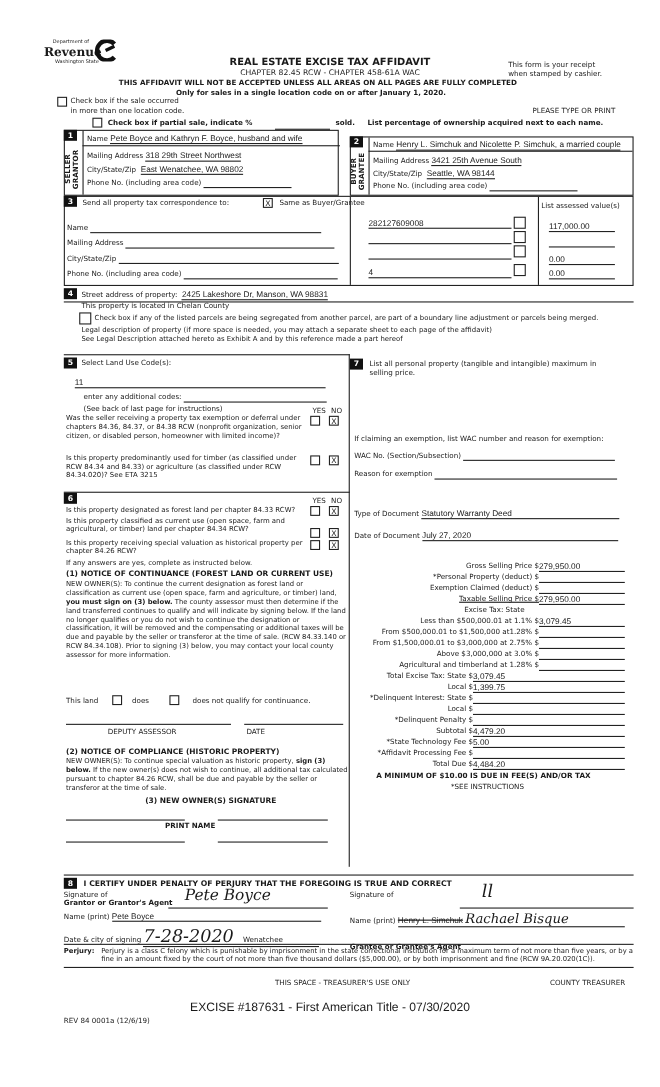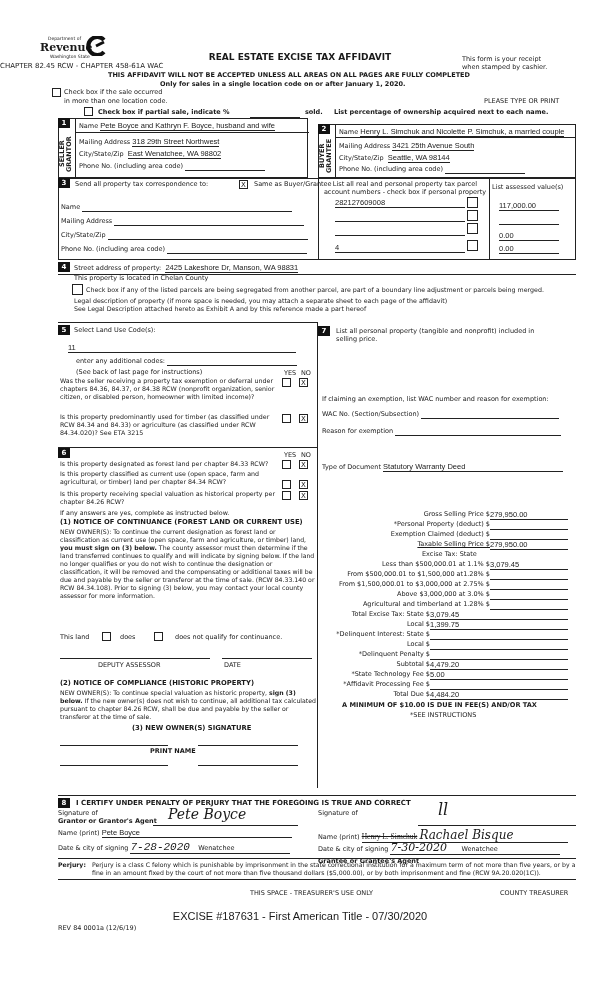--- a/index.html
+++ b/index.html
@@ -25,21 +25,21 @@
   <div style="position:absolute;left:12px;top:0;font-size:4.5px;">Department of</div>
   <div style="position:absolute;left:4px;top:5px;font-size:11px;font-weight:bold;font-family:'DejaVu Serif',serif;">Revenue</div>
   <div style="position:absolute;left:14px;top:18px;font-size:4.5px;">Washington State</div>
   <svg width="22" height="20" style="position:absolute;left:50px;top:0;">
     <path d="M18 4 A9 9 0 1 0 18 16" stroke="#111" stroke-width="4" fill="none"></path>
     <path d="M10 10 L18 6" stroke="#111" stroke-width="3"></path>
   </svg>
 </div>
 
 <div class="abs b" style="left:0;width:600px;top:52px;text-align:center;font-size:9px;">REAL ESTATE EXCISE TAX AFFIDAVIT</div>
-<div class="abs" style="left:0;width:600px;top:62px;text-align:left;font-size:7px;">CHAPTER 82.45 RCW - CHAPTER 458-61A WAC</div>
+<div class="abs" style="left:0;width:600px;top:62px;text-align:center;font-size:7px;">CHAPTER 82.45 RCW - CHAPTER 458-61A WAC</div>
 <div class="abs small" style="left:462px;top:55px;">This form is your receipt</div>
 <div class="abs small" style="left:462px;top:63px;">when stamped by cashier.</div>
 <div class="abs b" style="left:108px;top:71px;font-size:6.5px;">THIS AFFIDAVIT WILL NOT BE ACCEPTED UNLESS ALL AREAS ON ALL PAGES ARE FULLY COMPLETED</div>
 <div class="abs b" style="left:160px;top:80px;font-size:6.5px;">Only for sales in a single location code on or after January 1, 2020.</div>
 <span class="abs box" style="left:52px;top:88px;"></span>
 <div class="abs small" style="left:64px;top:88px;">Check box if the sale occurred</div>
 <div class="abs small" style="left:64px;top:97px;">in more than one location code.</div>
 <div class="abs small" style="left:484px;top:97px;">PLEASE TYPE OR PRINT</div>
 
 <span class="abs box" style="left:84px;top:107px;"></span>
@@ -80,21 +80,20 @@
   <span class="abs box" style="left:180px;top:1px;">X</span>
   <div class="row small" style="left:195px;top:1px;">Same as Buyer/Grantee</div>
 
   <div class="row small" style="left:2px;top:24px;"><span>Name</span> <span class="ul" style="width:210px;">&nbsp;</span></div>
   <div class="row small" style="left:2px;top:38px;"><span>Mailing Address</span> <span class="ul" style="width:190px;">&nbsp;</span></div>
   <div class="row small" style="left:2px;top:52px;"><span>City/State/Zip</span> <span class="ul" style="width:200px;">&nbsp;</span></div>
   <div class="row small" style="left:2px;top:66px;"><span>Phone No. (including area code)</span> <span class="ul" style="width:140px;">&nbsp;</span></div>
 
   <div style="position:absolute;left:259px;top:0;width:1px;height:80px;background:#222;"></div>
   <div style="position:absolute;left:430px;top:0;width:1px;height:80px;background:#222;"></div>
-  <div class="row small" style="left:262px;top:1px;width:168px;text-align:center;white-space:normal;line-height:8px;"><span>List all real and personal property tax parcel</span><br><span>account numbers - check box if personal property</span></div>
   <div class="row small" style="left:433px;top:4px;">List assessed value(s)</div>
 
   <div class="row" style="left:276px;top:19px;"><span class="ul val" style="width:130px;">282127609008</span></div>
   <span class="abs box" style="left:408px;top:18px;width:11px;height:11px;"></span>
   <div class="row" style="left:440px;top:22px;"><span class="ul val" style="width:60px;">117,000.00</span></div>
 
   <div class="row" style="left:276px;top:33px;"><span class="ul val" style="width:130px;">&nbsp;</span></div>
   <span class="abs box" style="left:408px;top:31px;width:11px;height:11px;"></span>
   <div class="row" style="left:440px;top:36px;"><span class="ul val" style="width:60px;">&nbsp;</span></div>
 
@@ -167,25 +166,26 @@
   <div class="row b" style="left:74px;top:401px;font-size:6.8px;">(3) NEW OWNER(S) SIGNATURE</div>
   <div class="line" style="left:2px;top:422px;width:108px;"></div>
   <div class="line" style="left:140px;top:422px;width:100px;"></div>
   <div class="row b small" style="left:92px;top:424px;">PRINT NAME</div>
   <div class="line" style="left:2px;top:442px;width:108px;"></div>
   <div class="line" style="left:140px;top:442px;width:100px;"></div>
 </div>
 
 <div class="abs" style="left:318px;top:326px;width:258px;height:460px;">
   <span class="secnum" style="position:absolute;left:0;top:0;">7</span>
-  <div class="row small" style="left:18px;top:1px;width:220px;white-space:normal;line-height:8px;">List all personal property (tangible and nonprofit) included in selling price.</div>
+  <div class="row small" style="left:18px;top:1px;width:220px;white-space:normal;line-height:8px;">List all personal property (tangible and intangible) maximum in selling price.</div>
   <div class="row small" style="left:4px;top:69px;">If claiming an exemption, list WAC number and reason for exemption:</div>
   <div class="row small" style="left:4px;top:84px;"><span>WAC No. (Section/Subsection)</span> <span class="ul" style="width:138px;">&nbsp;</span></div>
   <div class="row small" style="left:4px;top:101px;"><span>Reason for exemption</span> <span class="ul" style="width:166px;">&nbsp;</span></div>
   <div class="row small" style="left:4px;top:136px;"><span>Type of Document</span> <span class="ul val" style="width:180px;">Statutory Warranty Deed</span></div>
+  <div class="row small" style="left:4px;top:156px;"><span>Date of Document</span> <span class="ul val" style="width:178px;">July 27, 2020</span></div>
 
   <div id="tax-rows" style="position:absolute;left:0;top:184px;width:258px;">
     <div class="row small" style="top:0;right:86px;"><span>Gross Selling Price $</span></div>
     <div class="row" style="top:0;left:172px;"><span class="ul val" style="width:78px;">279,950.00</span></div>
     <div class="row small" style="top:10px;right:86px;"><span>*Personal Property (deduct) $</span></div>
     <div class="row" style="top:10px;left:172px;"><span class="ul val" style="width:78px;">&nbsp;</span></div>
     <div class="row small" style="top:20px;right:86px;"><span>Exemption Claimed (deduct) $</span></div>
     <div class="row" style="top:20px;left:172px;"><span class="ul val" style="width:78px;">&nbsp;</span></div>
     <div class="row small" style="top:30px;right:86px;text-decoration:underline;"><span>Taxable Selling Price $</span></div>
     <div class="row" style="top:30px;left:172px;"><span class="ul val" style="width:78px;">279,950.00</span></div>
@@ -224,28 +224,27 @@
 </div>
 
 <div class="abs" style="left:58px;top:795px;width:518px;height:60px;border-top:1px solid #222;">
   <span class="secnum" style="position:absolute;left:0;top:2px;">8</span>
   <div class="row b" style="left:18px;top:3px;font-size:7px;">I CERTIFY UNDER PENALTY OF PERJURY THAT THE FOREGOING IS TRUE AND CORRECT</div>
   <div class="row small" style="left:0;top:13px;">Signature of</div>
   <div class="row b small" style="left:0;top:21px;">Grantor or Grantor's Agent</div>
   <div class="line" style="left:95px;top:29px;width:145px;"></div>
   <div class="row hand" style="left:110px;top:10px;font-size:14px;">Pete Boyce</div>
   <div class="row small" style="left:0;top:32px;"><span>Name (print)</span> <span class="ul val" style="width:190px;">Pete Boyce</span></div>
-  <div class="row small" style="left:0;top:45px;"><span>Date &amp; city of signing</span> <span class="ul" style="width:160px;"><span class="hand" style="font-size:11px;font-family:Liberation Mono, monospace;">7-28-2020</span>&nbsp;&nbsp;&nbsp;&nbsp;<span class="small">Wenatchee</span></span></div>
+  <div class="row small" style="left:0;top:45px;"><span>Date &amp; city of signing</span> <span class="ul" style="width:160px;"><span class="hand" style="font-size:16px;">7-28-2020</span>&nbsp;&nbsp;&nbsp;&nbsp;<span class="small">Wenatchee</span></span></div>
 
   <div class="row small" style="left:260px;top:13px;">Signature of</div>
   <div class="row b small" style="left:260px;top:21px;margin-top:40px;">Grantee or Grantee's Agent</div>
   <div class="line" style="left:360px;top:29px;width:158px;"></div>
   <div class="row hand" style="left:380px;top:4px;font-size:16px;">ll</div>
-  <div class="row small" style="left:260px;top:32px;"><span>Name (print)</span> <span class="ul" style="width:206px;"><span class="val" style="text-decoration:line-through;font-family:Liberation Serif, serif;">Henry L. Simchuk</span> <span class="hand" style="font-size:12px;">Rachael Bisque</span></span></div>
-  <div class="row small" style="left:260px;top:45px;"><span>Date &amp; city of signing</span> <span class="ul" style="width:170px;"><span class="hand" style="font-size:11px;">7-30-2020</span>&nbsp;&nbsp;&nbsp;&nbsp;&nbsp;&nbsp;&nbsp;<span class="small">Wenatchee</span></span></div>
+  <div class="row small" style="left:260px;top:32px;"><span>Name (print)</span> <span class="ul" style="width:206px;"><span class="val" style="text-decoration:line-through;">Henry L. Simchuk</span> <span class="hand" style="font-size:12px;">Rachael Bisque</span></span></div>
 </div>
 
 <div class="abs" style="left:58px;top:858px;width:518px;border-top:1px solid #222;border-bottom:1px solid #222;padding:2px 0 2px 0;">
   <div style="display:flex;font-size:6.2px;line-height:8px;">
     <b style="width:34px;flex:none;">Perjury:</b>
     <span>Perjury is a class C felony which is punishable by imprisonment in the state correctional institution for a maximum term of not more than five years, or by a fine in an amount fixed by the court of not more than five thousand dollars ($5,000.00), or by both imprisonment and fine (RCW 9A.20.020(1C)).</span>
   </div>
 </div>
 
 <div class="abs small" style="left:58px;top:924px;">REV 84 0001a (12/6/19)</div>

